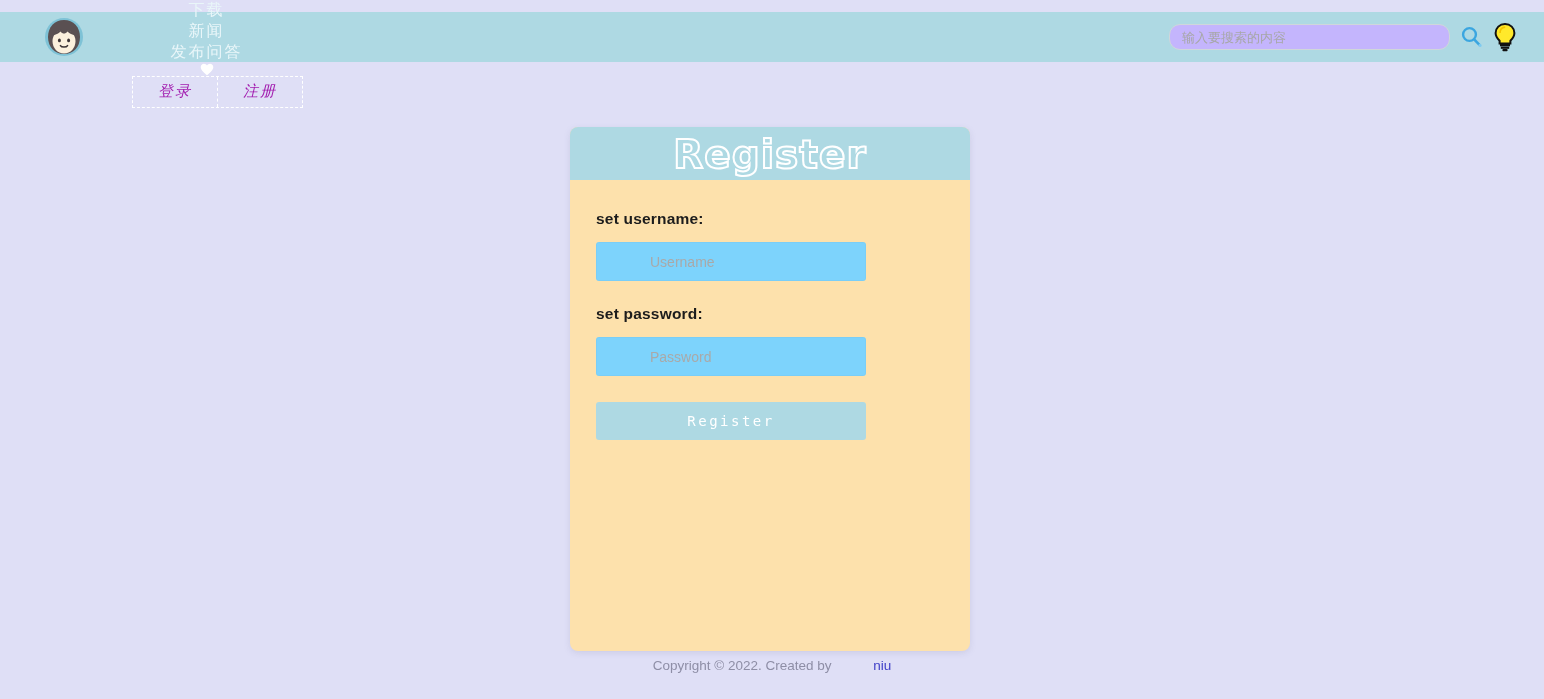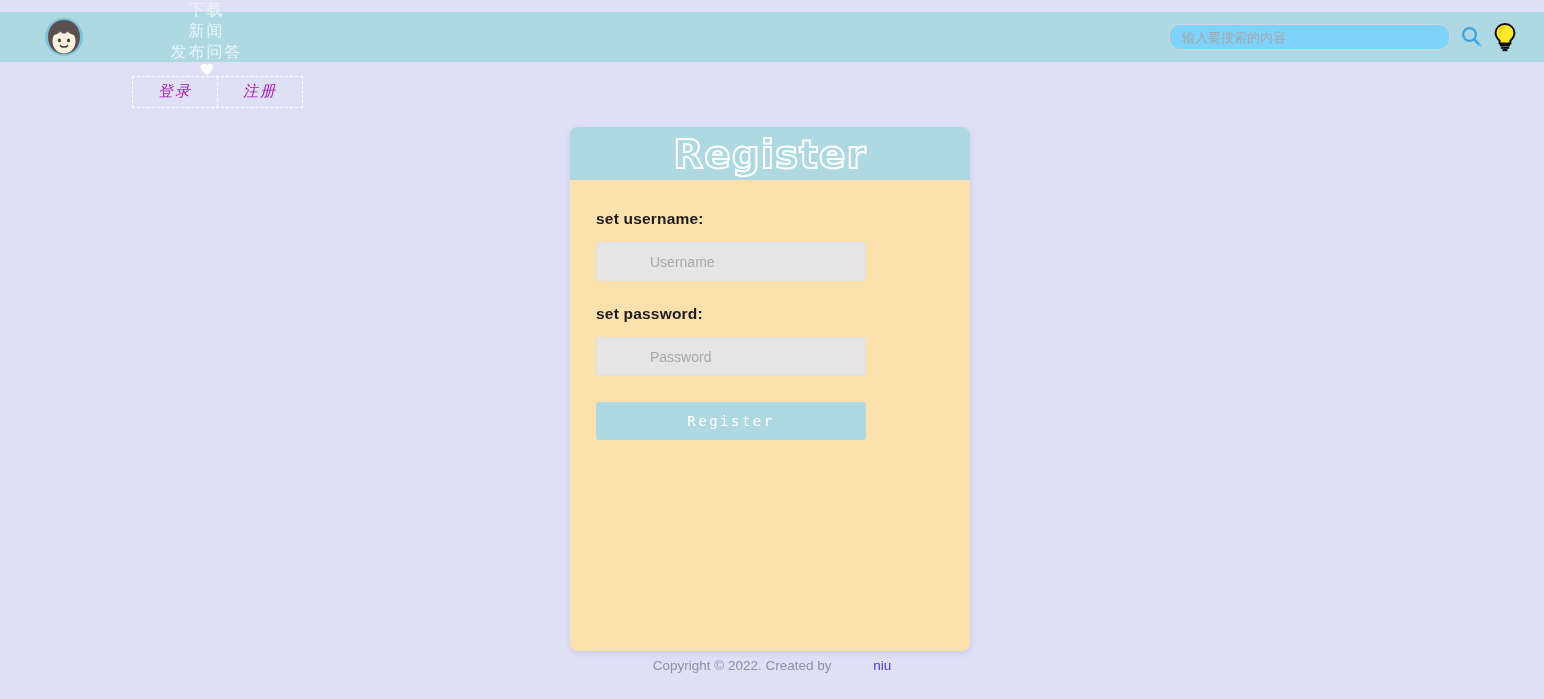--- a/index.html
+++ b/index.html
@@ -90,21 +90,21 @@
     margin-left: auto;
     margin-right: 16px;
     display: flex;
     align-items: center;
   }
   .search-input {
     width: 255px;
     height: 20px;
     border: 1px solid #cfd7da;
     border-radius: 11px;
-    background: #7dd3fc;
+    background: #c4b5fd;
     padding: 2px 12px;
     font-size: 13px;
     color: #555;
     font-family: "Liberation Sans", sans-serif;
     outline: none;
   }
   .search-input::placeholder { color: #a7a7a7; }
   .search-icon-btn {
     width: 26px;
     height: 26px;
@@ -163,21 +163,21 @@
     font-size: 15.5px;
     font-weight: bold;
     color: #1c1c1c;
     margin: 0 0 14px 0;
     letter-spacing: 0.2px;
   }
   .text-field {
     display: block;
     width: 270px;
     height: 25px;
-    background: #e5e5e5;
+    background: #7dd3fc;
     border: none;
     border-radius: 3px;
     padding: 7px 0 7px 0;
     text-indent: 54px;
     font-size: 14px;
     color: #555;
     font-family: "Liberation Sans", sans-serif;
     outline: none;
     box-shadow: inset 0 0 0 1px rgba(0,0,0,0.02);
   }

